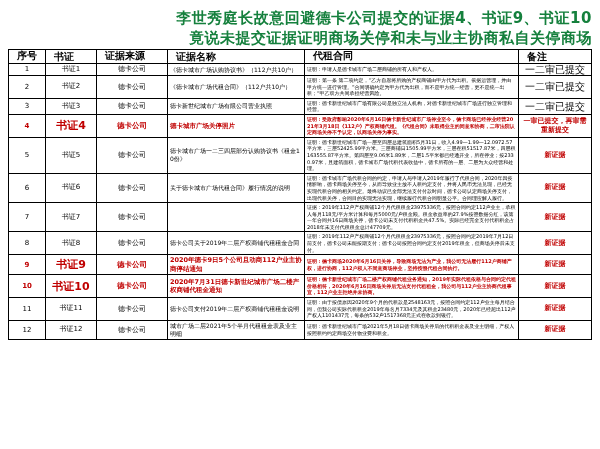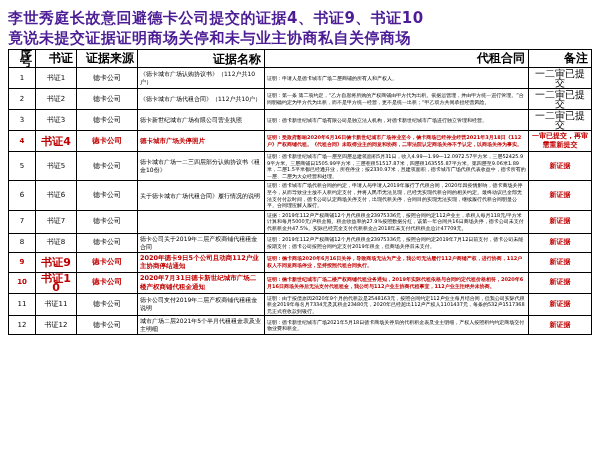--- a/index.html
+++ b/index.html
@@ -5,22 +5,22 @@
   html,body{margin:0;padding:0;}
   body{
     width:600px;height:449px;
     background:#ffffff;
     font-family:"DejaVu Sans","Liberation Sans",sans-serif;
     color:#000;
     overflow:hidden;
   }
   .page{width:600px;height:449px;position:relative;box-sizing:border-box;padding:6px 8px 0 8px;}
   .headline{
-    text-align:left;
-    color:#4c1d95;
+    text-align:right;
+    color:#15803d;
     font-weight:bold;
     font-size:15px;
     line-height:20px;
     letter-spacing:0.5px;
     margin:2px 0 1px 0;
   }
   .headline .l2{display:block;}
   .doctitle{
     text-align:center;
     font-weight:bold;
@@ -36,23 +36,23 @@
     line-height:6.5px;
   }
   table.tbl th, table.tbl td{
     border:1px solid #000;
     padding:1px 2px;
     vertical-align:middle;
     word-break:break-all;
   }
   table.tbl th{
     font-weight:bold;
-    text-align:right;
-    font-size:12px;
-    padding:2px 3px;
+    text-align:left;
+    font-size:10px;
+    padding:2px 8px;
   }
   .c-no{width:20px;text-align:center;font-size:7px;}
   .c-name{width:34px;text-align:center;font-size:7px;line-height:9px;}
   .c-src{width:54px;text-align:center;font-size:7px;}
   .c-title{width:120px;text-align:left;font-size:6px;line-height:8px;}
   .c-body{text-align:left;font-size:5px;line-height:6.6px;}
   .c-note{width:56px;text-align:center;font-size:6.5px;line-height:9px;margin-top:24px;}
   .redbold{color:#c00000;font-weight:bold;}
   .note-red{color:#c00000;font-weight:bold;font-size:7px;}
   .note-plain{font-size:10px;}

